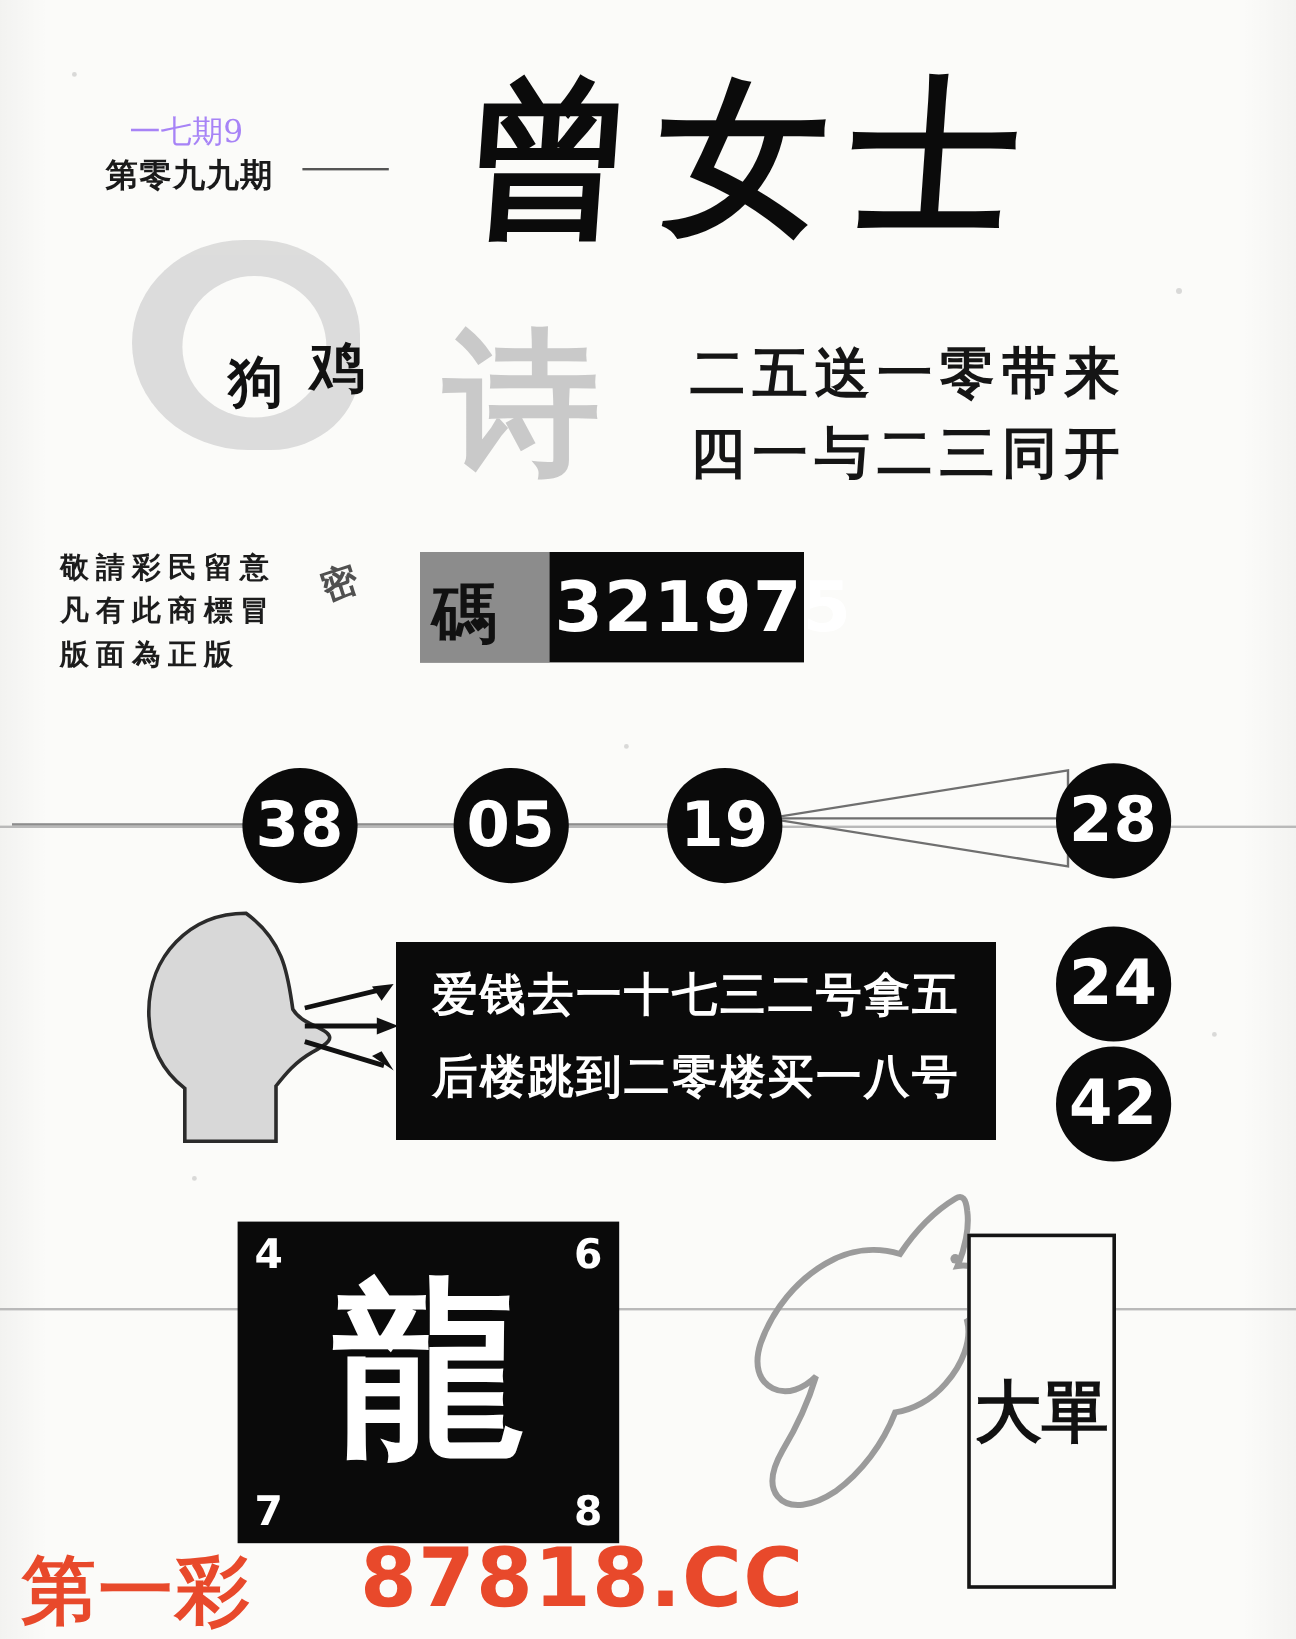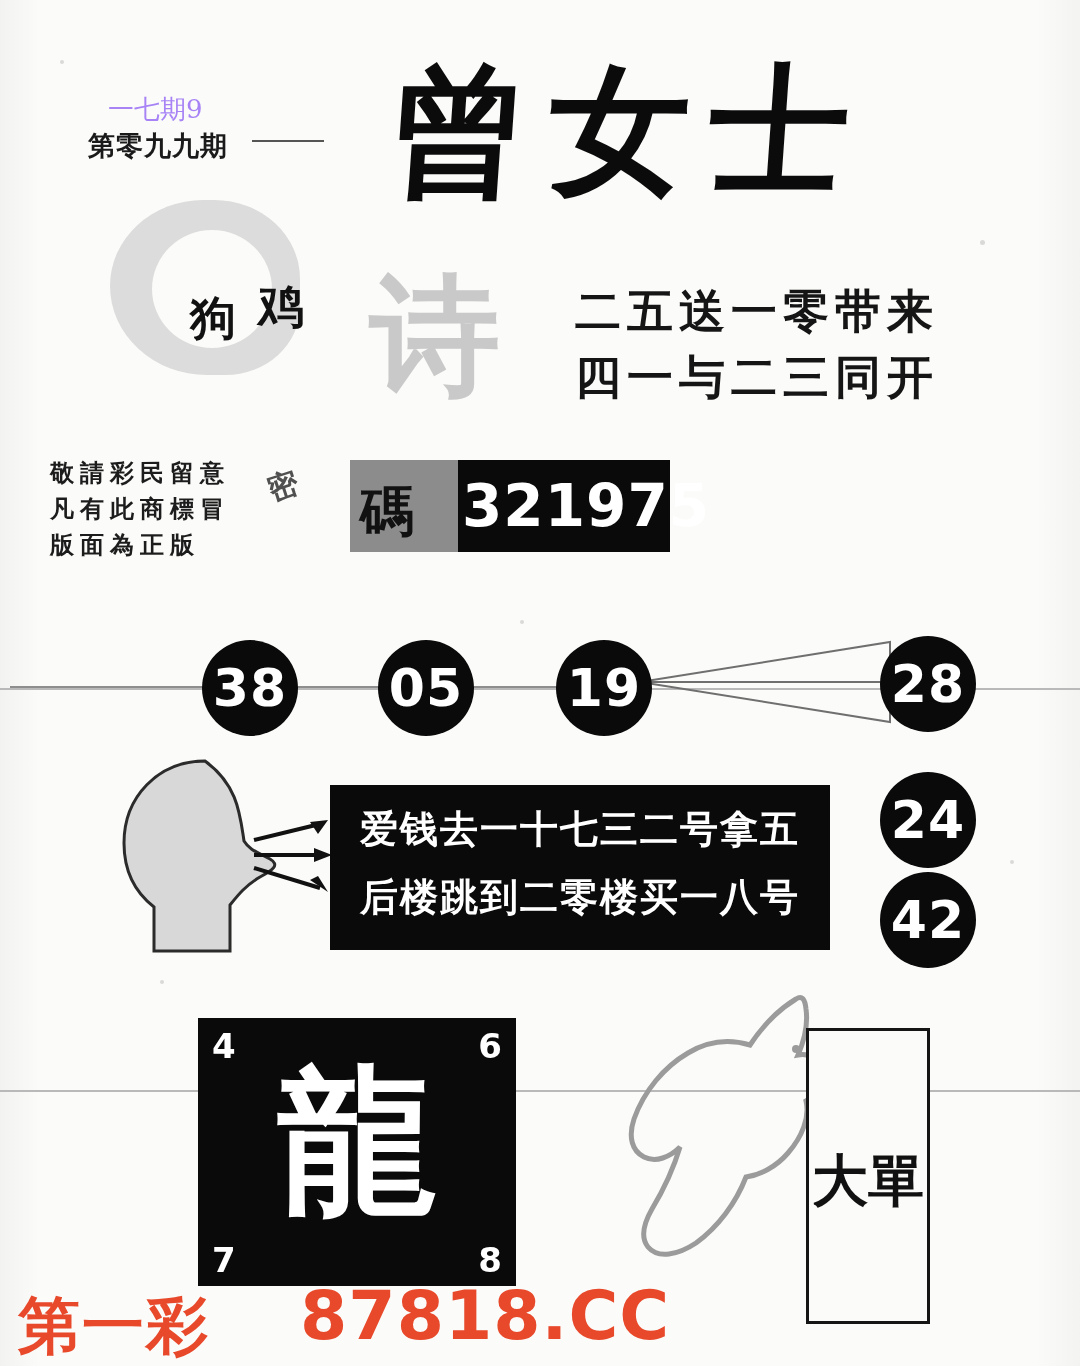--- a/index.html
+++ b/index.html
@@ -310,21 +310,21 @@
     height: 290px;
     border: 3px solid #151515;
     background: #fbfbf9;
   }
   .vbox-text {
     position: absolute;
     left: 0;
     top: 112px;
     width: 118px;
     text-align: center;
-    font-family: Liberation Sans, sans-serif;
+    font-family: Liberation Mono, monospace;
     font-size: 56px;
     font-weight: 700;
     line-height: 76px;
     color: #111;
   }
 
   .footer {
     position: absolute;
     left: 0;
     bottom: 12px;

